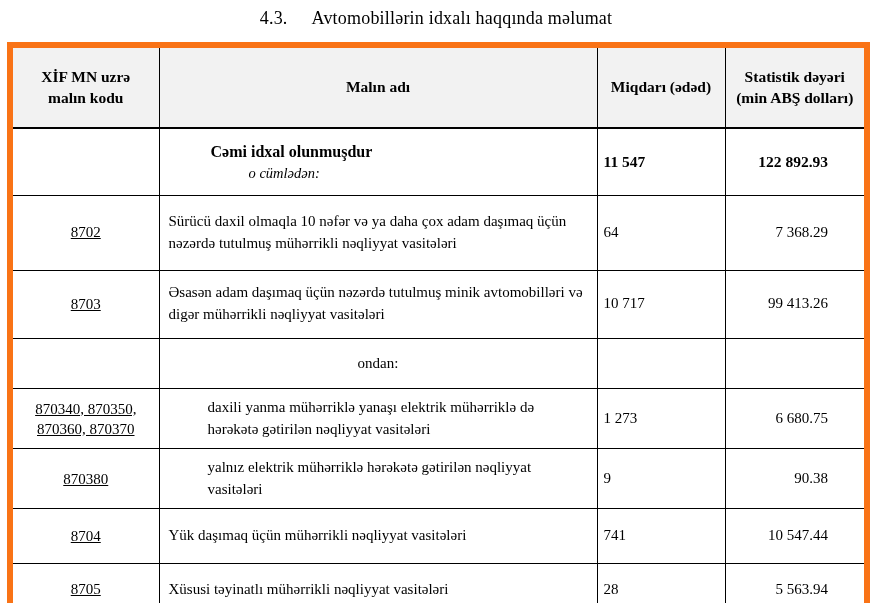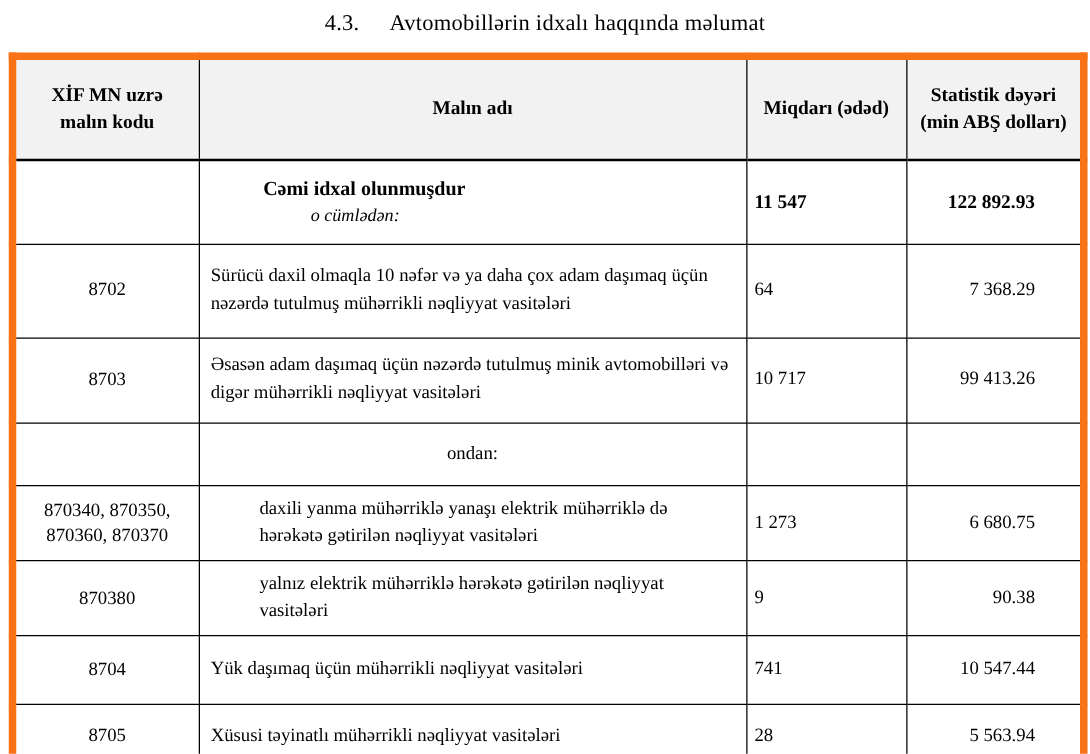--- a/index.html
+++ b/index.html
@@ -48,21 +48,21 @@
     padding: 0 8px;
     border-bottom: 2px solid #000;
   }
 
   td {
     font-size: 15px;
     vertical-align: middle;
     line-height: 1.45;
     padding: 2px 6px;
   }
-  td.code { text-align: center; line-height: 1.35; }
+  td.code { text-align: center; line-height: 1.35; text-decoration: underline; }
   td.name { padding-left: 9px; padding-right: 12px; }
   td.qty  { text-align: left; padding-right: 18px; }
   td.val  { text-align: right; padding-right: 36px; }
 
   
   tbody tr:nth-child(1) { height: 67px; }
   tbody tr:nth-child(2) { height: 75px; }
   tbody tr:nth-child(3) { height: 68px; }
   tbody tr:nth-child(4) { height: 32px; }
   tbody tr:nth-child(5) { height: 60px; }

